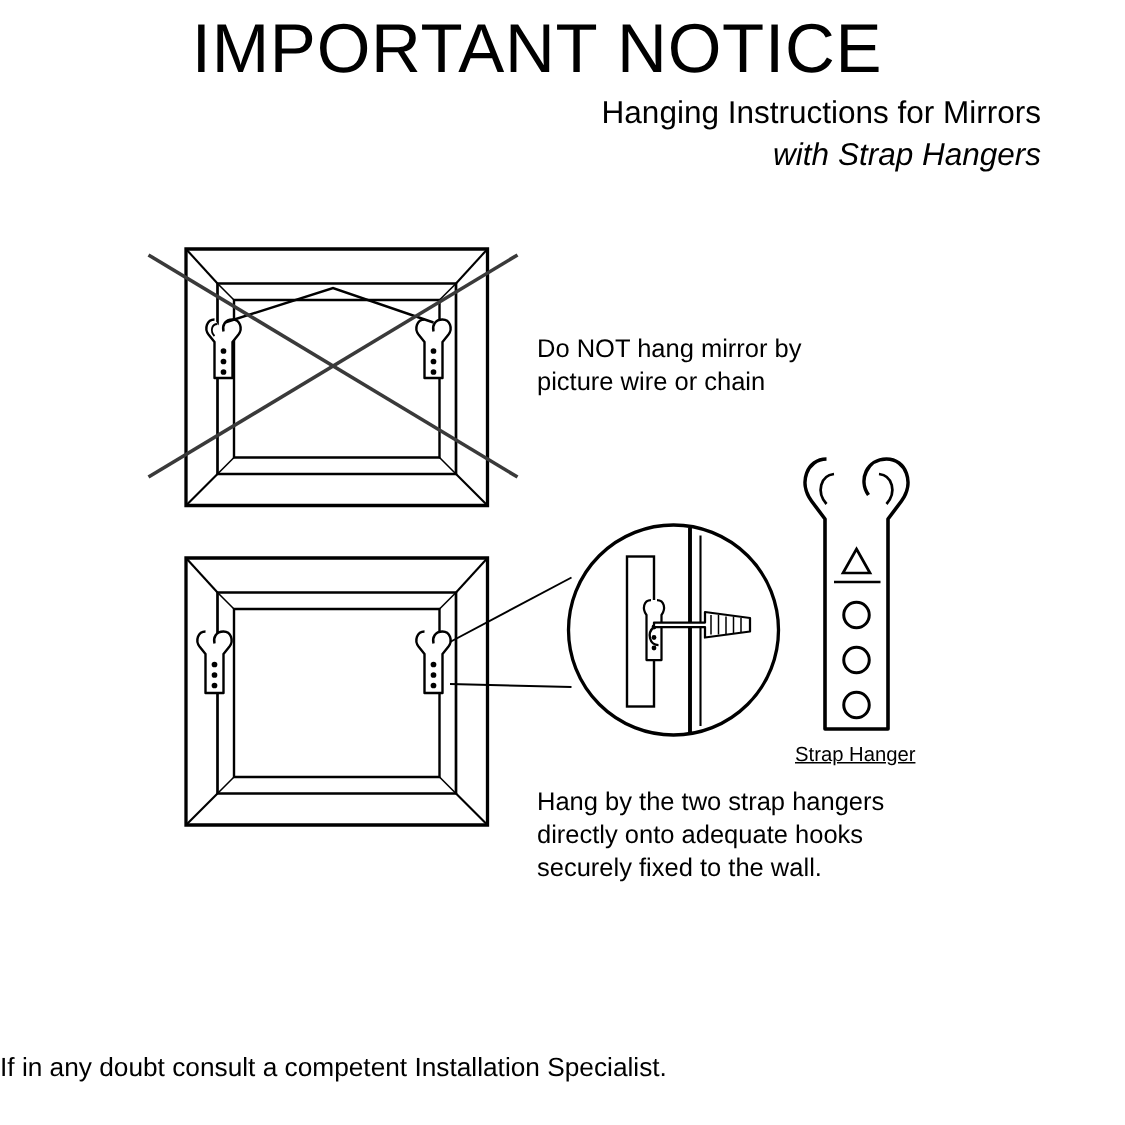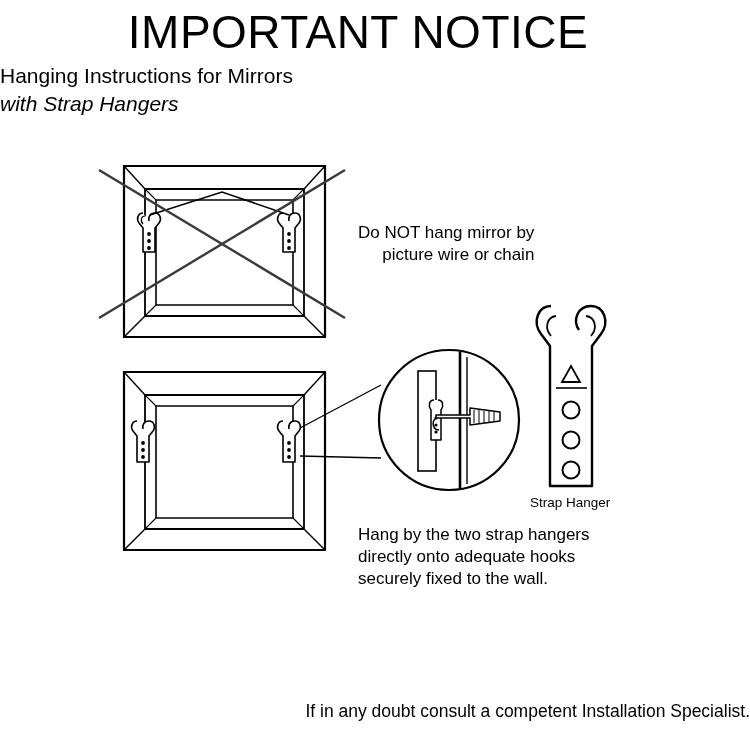--- a/index.html
+++ b/index.html
@@ -28,21 +28,21 @@
     letter-spacing: 0.5px;
     font-weight: 400;
     line-height: 1.05;
     margin-left: 40px;
   }
   .subtitle {
     position: absolute;
     left: 0;
     top: 62px;
     width: 694px;
-    text-align: left;
+    text-align: right;
     font-size: 21px;
     line-height: 1.35;
     font-weight: 400;
   }
   .subtitle .l2 { display: block; font-style: italic; }
 
   .svg-layer {
     position: absolute;
     left: 0;
     top: 0;
@@ -50,34 +50,35 @@
     height: 750px;
   }
 
   .note {
     position: absolute;
     font-size: 17px;
     line-height: 1.28;
     font-weight: 400;
     white-space: pre-line;
   }
-  #note-wire { left: 358px; top: 222px; text-align: right; }
+  #note-wire { left: 358px; top: 222px; }
   #note-hang { left: 358px; top: 524px; }
   #note-damp { left: 208px; top: 596px; }
   #note-doubt {
     left: 0;
     top: 700px;
     width: 750px;
-    text-align: right;
+    text-align: left;
     font-size: 17.5px;
   }
   #label-strap {
     left: 530px;
     top: 494px;
     font-size: 13.5px;
+    text-decoration: underline;
   }
 </style>
 </head>
 <body>
 
 <div id="page">
 
   <div class="title">IMPORTANT NOTICE</div>
 
   <div class="subtitle">

